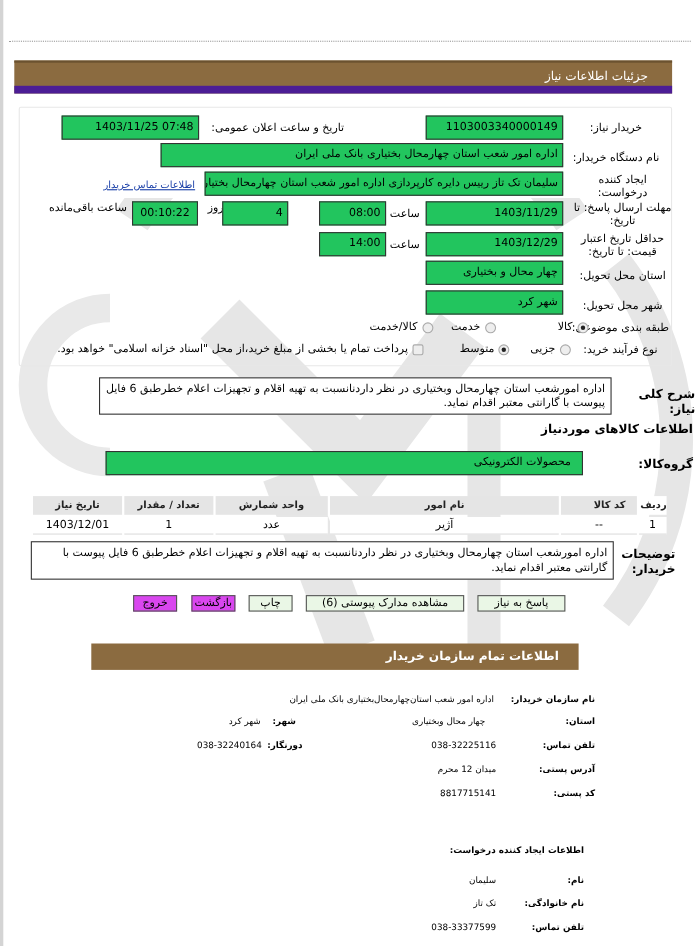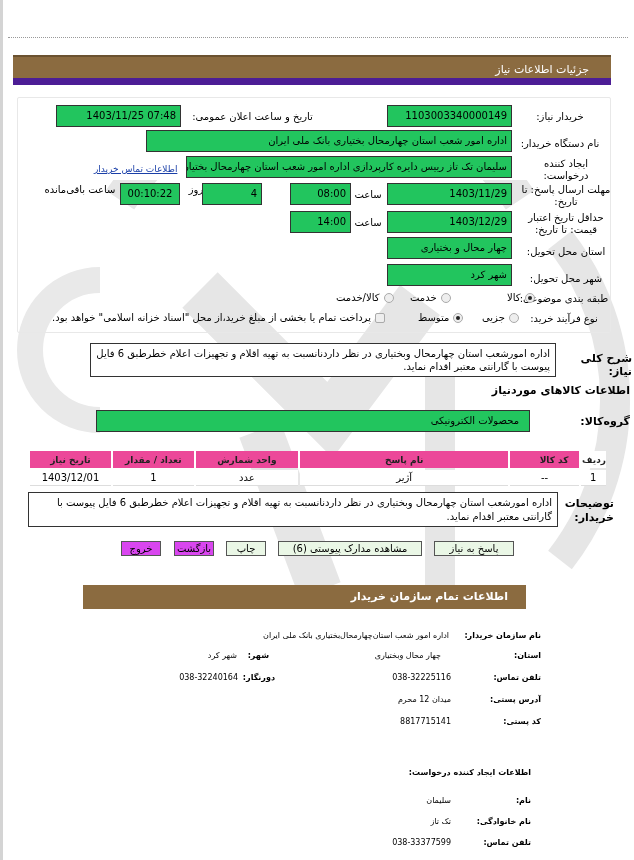--- a/index.html
+++ b/index.html
@@ -15,21 +15,21 @@
   .box { border: 1px solid #333; background: #22c55e; font-size: 10px; direction: rtl; padding: 0 4px; line-height: 20px; white-space: nowrap; overflow: hidden; }
   .box.ltr { direction: ltr; text-align: right; }
   .box.center { text-align: center; }
   .link { color: #1a3fa8; text-decoration: underline; font-size: 9px; direction: rtl; white-space: nowrap; }
   .radio { display: inline-block; width: 10px; height: 10px; border-radius: 50%; border: 1px solid #aaa; background: #eee; vertical-align: middle; position: relative; }
   .radio.on::after { content: ""; position: absolute; left: 2px; top: 2px; width: 4px; height: 4px; border-radius: 50%; background: #222; }
   .check { display: inline-block; width: 10px; height: 10px; border: 1px solid #aaa; background: #eee; vertical-align: middle; border-radius: 2px; }
   .opt { direction: rtl; white-space: nowrap; font-size: 10px; display: flex; align-items: center; gap: 4px; }
   .bold-lbl { font-weight: bold; direction: rtl; font-size: 11px; }
   .table { position: absolute; left: 28px; top: 449px; width: 580px; border-collapse: separate; border-spacing: 2px; direction: rtl; z-index: 2; }
-  .table th { background: #ec4899; font-weight: bold; font-size: 9px; height: 17px; color: #222; }
+  .table th { background: #e5e5e5; font-weight: bold; font-size: 9px; height: 17px; color: #222; }
   .table td { background: #fff; font-size: 10px; height: 16px; text-align: center; border-bottom: 1px solid #ddd; }
   .btn { position: absolute; z-index: 2; height: 15px; border: 1px solid #555; font-size: 10px; text-align: center; line-height: 13px; direction: rtl; white-space: nowrap; }
   .btn.green { background: #eaf7e6; }
   .btn.red { background: #d946ef; }
   .contact-bar { position: absolute; left: 83px; top: 585px; width: 443px; height: 24px; background: #8b6b40; color: #fff; font-weight: bold; font-size: 11px; direction: rtl; padding-right: 18px; line-height: 24px; z-index: 2; }
   .ci { position: absolute; z-index: 2; direction: rtl; font-size: 8px; white-space: nowrap; }
   .ci.k { font-weight: bold; font-size: 8px; }
 </style>
 </head>
 <body>
@@ -118,21 +118,21 @@
 <div class="abs bold-lbl" style="left:420px; top:384px; width:210px; text-align:right;">اطلاعات کالاهای موردنیاز</div>
 
 <div class="abs bold-lbl" style="left:540px; top:415px; width:90px; text-align:right;">گروه‌کالا:</div>
 <div class="abs box" style="left:96px; top:410px; width:434px; height:22px; padding-right:10px;padding-left:15px;">محصولات  الکترونیکی</div>
 
 <table class="table">
   <thead>
     <tr>
       <th style="width:22px; background:#fff; text-align:right;">ردیف</th>
       <th style="width:64px; text-align:right; padding-right:10px;">کد کالا</th>
-      <th style="width:196px;">نام پاسخ</th>
+      <th style="width:196px;">نام امور</th>
       <th style="width:96px;">واحد شمارش</th>
       <th style="width:76px;">تعداد / مقدار</th>
       <th style="width:76px;">تاریخ نیاز</th>
     </tr>
   </thead>
   <tbody>
     <tr>
       <td>1</td>
       <td>--</td>
       <td>آژیر</td>

